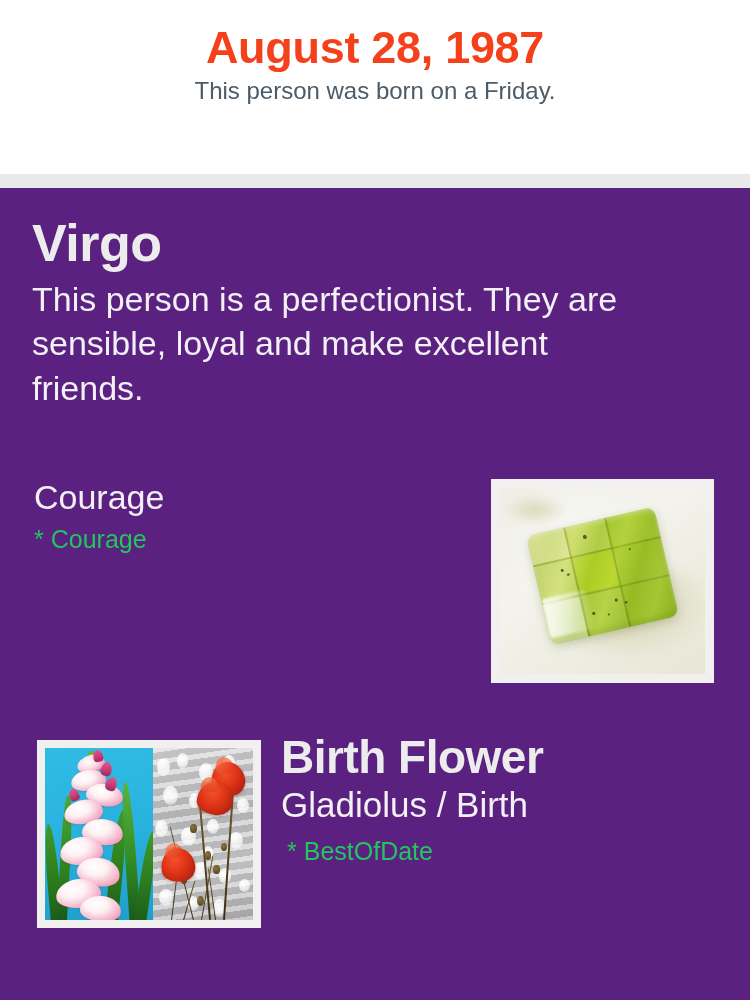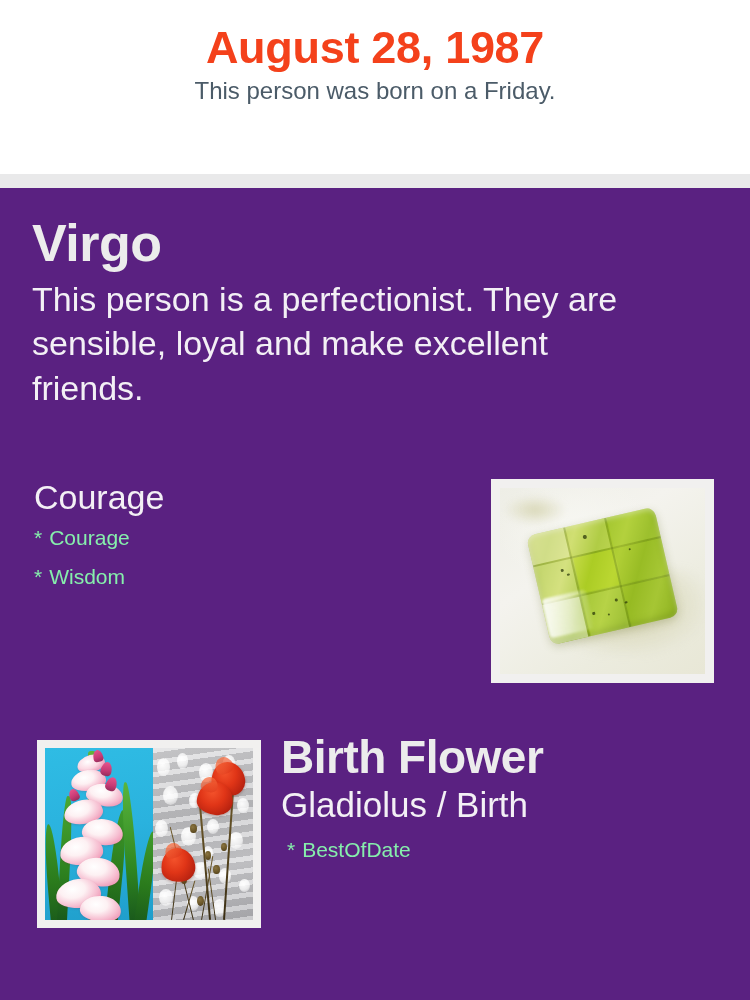--- a/index.html
+++ b/index.html
@@ -123,23 +123,23 @@
     color: #f3f0f5;
     line-height: 1.14;
   }
 
   .trait-list {
     margin-top: 10px;
     list-style: none;
   }
 
   .trait-item {
-    font-size: 21px;
+    font-size: 25px;
     font-weight: normal;
-    color: #86efac;
+    color: #22c55e;
     line-height: 1.0;
     margin-bottom: 18px;
     white-space: nowrap;
   }
 
   .trait-item .star { margin-right: 7px; }
 
   
   .stone-photo-frame {
     position: absolute;
@@ -463,23 +463,20 @@
     <div class="zodiac">
       <div class="zodiac-name">Virgo</div>
       <div class="zodiac-desc">This person is a perfectionist. They are sensible, loyal and make excellent friends.</div>
     </div>
 
     <div class="stone-block">
       <div class="stone-name">Courage</div>
       <ul class="trait-list">
         <li class="trait-item">
           <span class="star">*</span><span>Courage</span>
-        </li>
-        <li class="trait-item">
-          <span class="star">*</span><span>Wisdom</span>
         </li>
       </ul>
     </div>
 
     <div class="stone-photo-frame">
       <div class="stone-photo">
         <div class="stone-bg"></div>
         <div class="stone-smudge"></div>
         <div class="stone-shadow"></div>
         <div class="gem">

